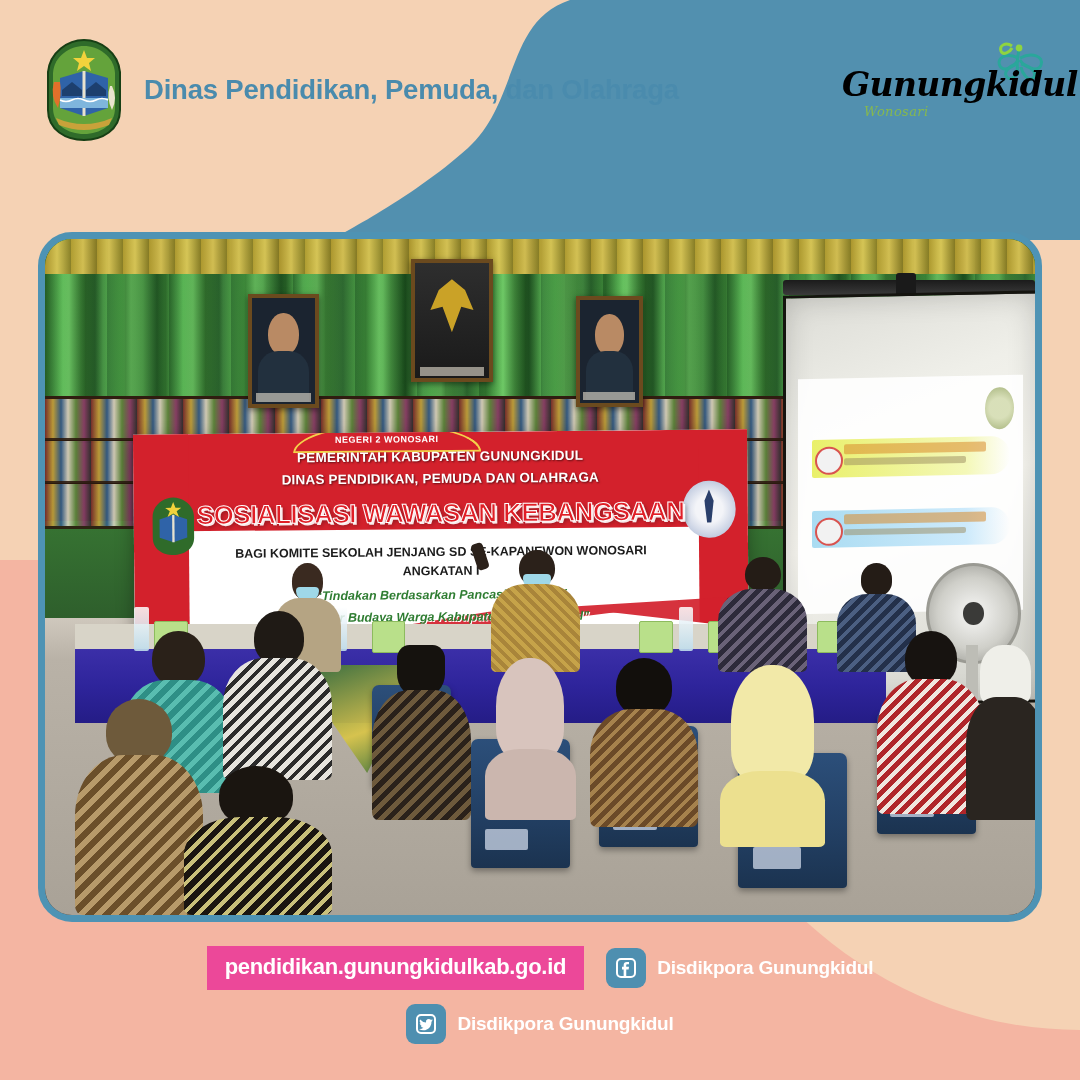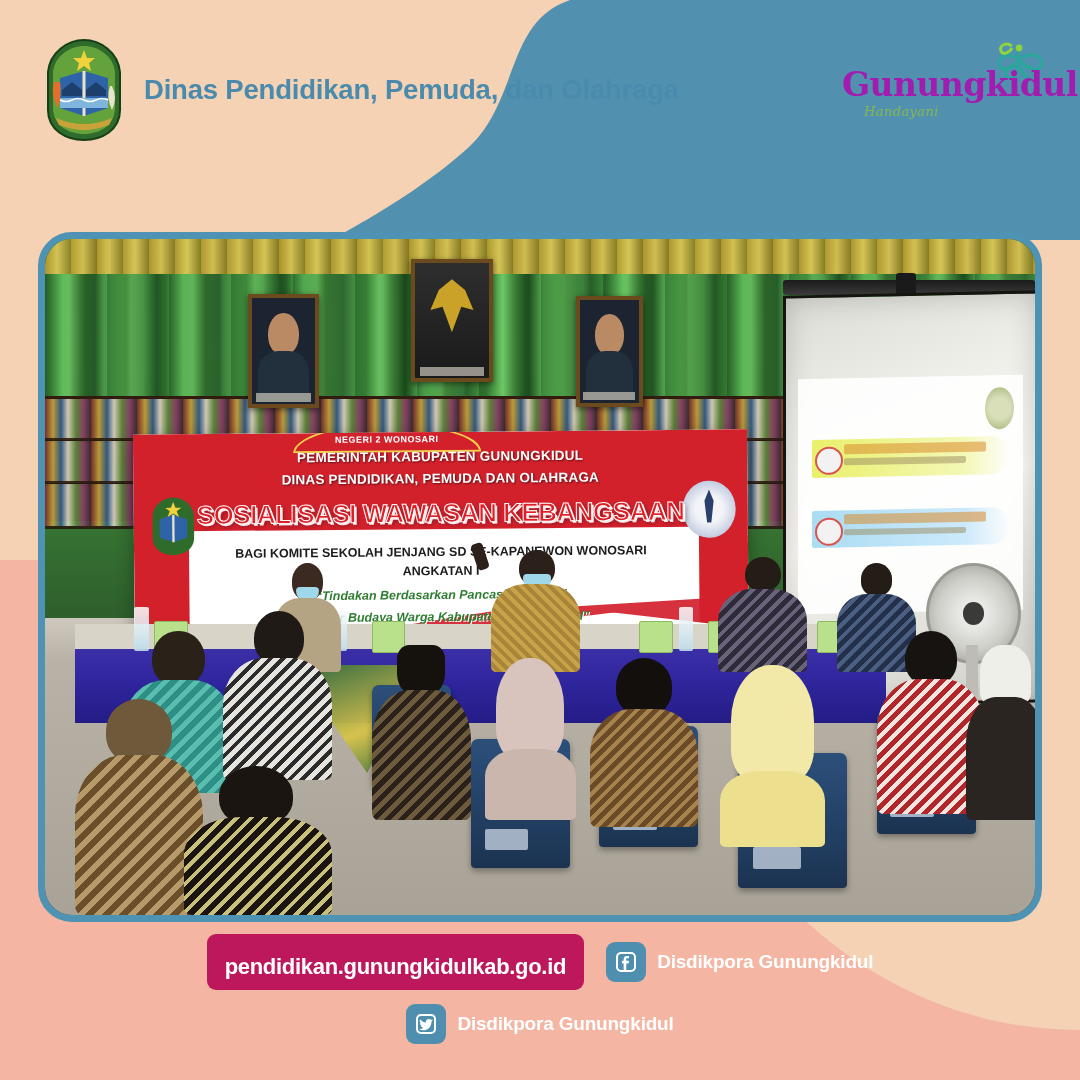--- a/index.html
+++ b/index.html
@@ -23,22 +23,22 @@
   .header-text{display:flex;flex-direction:column;gap:2px;}
   .header-line{
     font-size:27.5px;font-weight:bold;color:#4A8BAD;
     letter-spacing:-0.2px;line-height:1.32;white-space:nowrap;
   }
 
   
   .brandmark{position:absolute;top:40px;right:28px;width:210px;height:96px;z-index:6;}
   .brand-word{
     position:absolute;left:0;top:28px;width:182px;
-    font-family:"DejaVu Serif",serif;font-weight:bold;
-    font-size:33px;color:#a21caf;letter-spacing:-0.6px;line-height:1;
+    font-family:"DejaVu Serif",serif;font-style:italic;font-weight:bold;
+    font-size:33px;color:#000000;letter-spacing:-0.6px;line-height:1;
     text-align:left;
   }
   .brand-sub{
     position:absolute;left:22px;top:64px;
     font-family:"DejaVu Serif",serif;font-style:italic;
     font-size:13px;color:#8FBF3F;letter-spacing:0.4px;opacity:.85;
   }
   .brand-orn{position:absolute;right:2px;top:0px;width:62px;height:56px;}
 
   
@@ -172,21 +172,21 @@
   
   .footer{position:absolute;left:0;right:0;bottom:36px;z-index:7;}
   .f-row{display:flex;align-items:center;justify-content:center;gap:22px;}
   .f-row.r2{margin-top:14px;}
   .f-item{display:flex;align-items:center;gap:11px;}
   .sq-icon{width:40px;height:40px;border-radius:9px;background:#4E8FB0;position:relative;flex:0 0 auto;
     display:flex;align-items:center;justify-content:center;}
   .sq-icon svg{display:block;}
   .f-label{font-size:23px;font-weight:bold;color:#FFFFFF;letter-spacing:-0.2px;white-space:nowrap;}
   .f-label.small{font-size:19px;}
-  .url-pill{background:#be185d;color:#fff;border-radius:9px;padding:20px 18px 10px;
+  .url-pill{background:#ec4899;color:#fff;border-radius:0;padding:8px 18px 10px;
     font-size:22px;font-weight:bold;letter-spacing:-0.3px;white-space:nowrap;}
 </style>
 </head>
 <body>
 
 <div class="canvas">
 
   <div class="bg-base"></div>
 
   <svg class="bg-teal" viewBox="0 0 1080 240" preserveAspectRatio="none">
@@ -223,21 +223,21 @@
     <svg class="brand-orn" viewBox="0 0 62 56">
       <path d="M31 10 C31 10 28 22 30 34" stroke="#2aa79b" stroke-width="3" fill="none" stroke-linecap="round"></path>
       <path d="M30 18 C18 12 8 18 12 26 C16 33 27 26 30 20" stroke="#2aa79b" stroke-width="3" fill="none"></path>
       <path d="M32 18 C44 12 56 16 53 25 C50 33 36 27 32 20" stroke="#2aa79b" stroke-width="3" fill="none"></path>
       <path d="M29 24 C20 26 14 34 20 38 C26 41 29 32 30 27" stroke="#2aa79b" stroke-width="3" fill="none"></path>
       <path d="M33 24 C43 26 50 33 45 38 C40 42 34 33 33 27" stroke="#2aa79b" stroke-width="3" fill="none"></path>
       <path d="M24 6 C18 2 11 5 13 11 C15 16 22 12 24 8" stroke="#8FD43F" stroke-width="3" fill="none"></path>
       <circle cx="31" cy="8" r="3.4" fill="#8FD43F"></circle>
     </svg>
     <div class="brand-word">Gunungkidul</div>
-    <div class="brand-sub">Handayani</div>
+    <div class="brand-sub">Wonosari</div>
   </div>
 
   <div class="photo-frame">
     <div class="photo">
 
       <div class="wall">
         <div class="drape"></div>
         <div class="drape-b"></div>
         <div class="valance"></div>
         <div class="cabinets">

